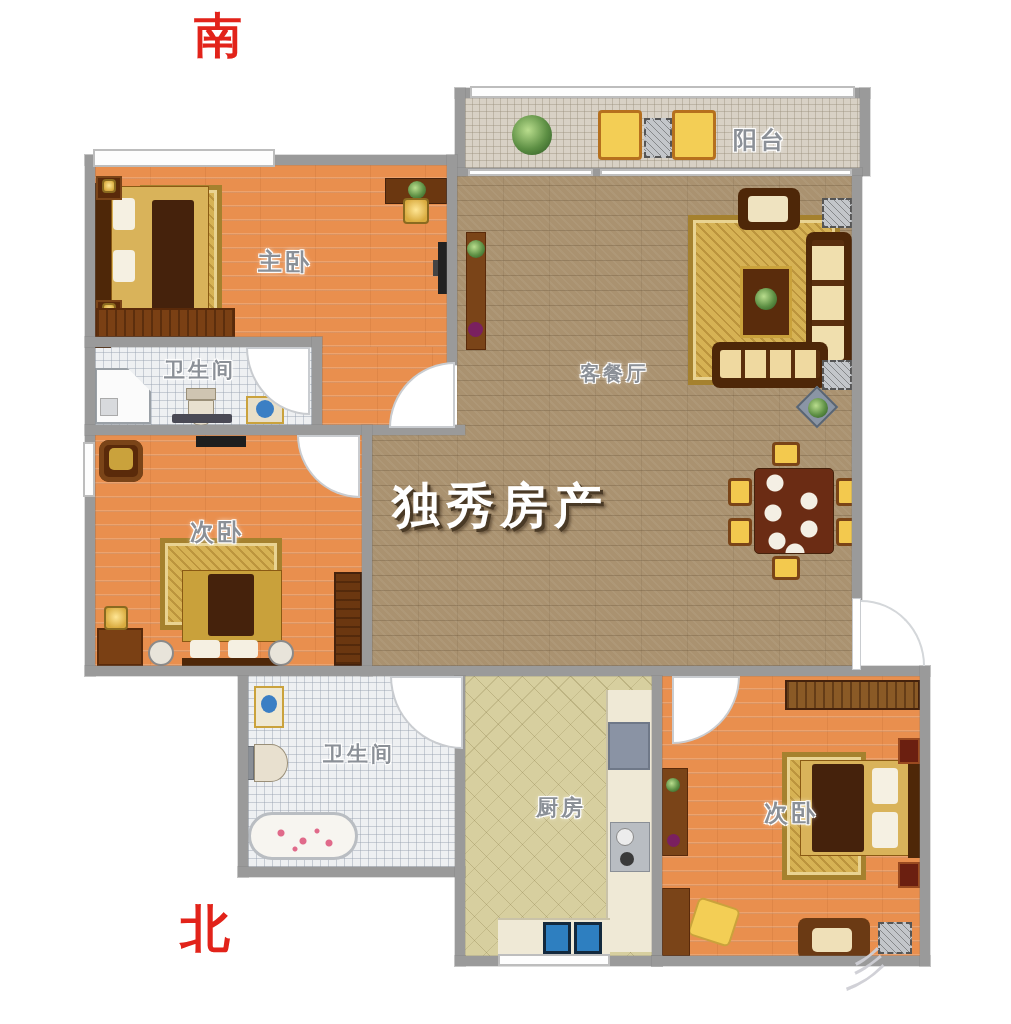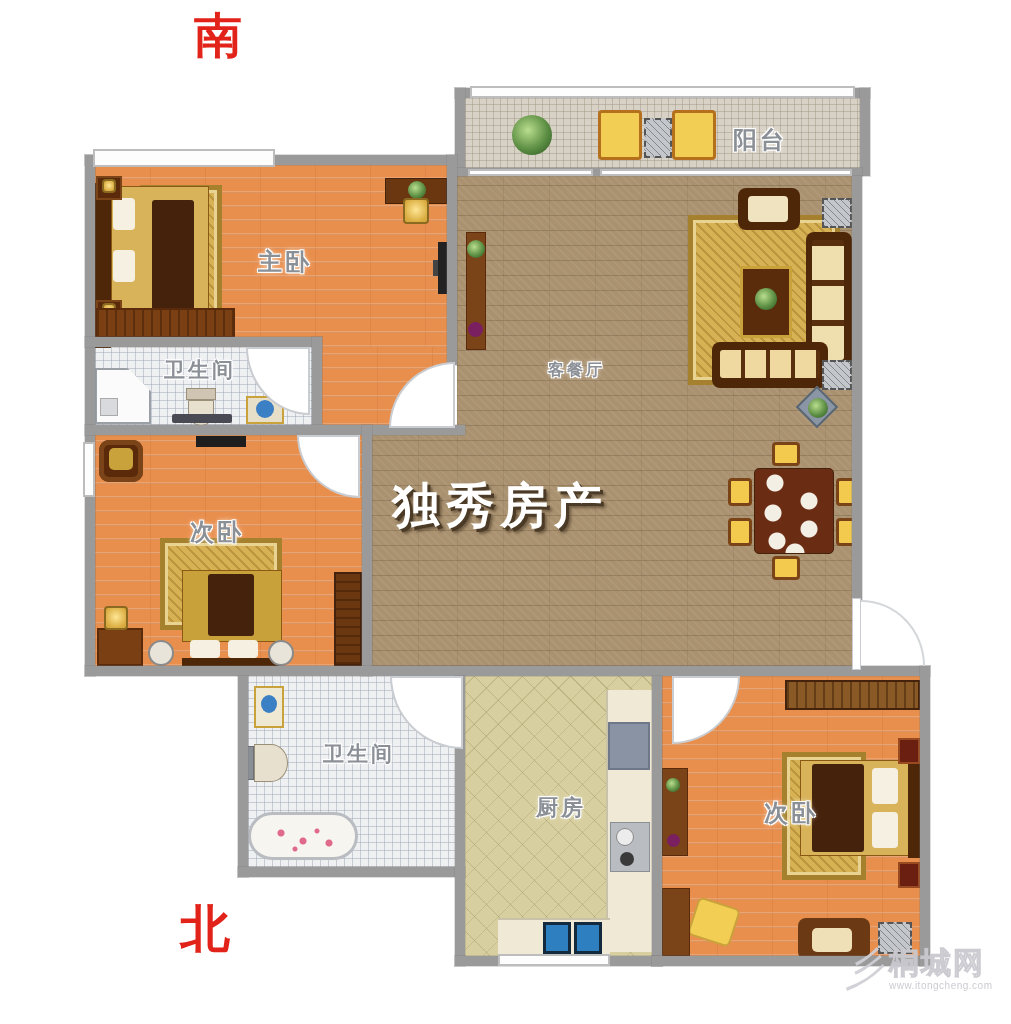--- a/index.html
+++ b/index.html
@@ -212,29 +212,25 @@
 <div class="arc" style="left:246px;top:347px;width:64px;height:68px;border-radius:0 0 0 100%;"></div>
 <div class="arc" style="left:297px;top:435px;width:63px;height:63px;border-radius:0 0 0 100%;"></div>
 <div class="arc" style="left:390px;top:676px;width:73px;height:73px;border-radius:0 0 0 100%;"></div>
 <div class="arc" style="left:672px;top:676px;width:68px;height:68px;border-radius:0 0 100% 0;"></div>
 <div class="furn" style="left:852px;top:598px;width:9px;height:72px;background:#fff;border:1px solid #c9ccd0;"></div>
 <div class="abs" style="left:861px;top:600px;width:64px;height:66px;border-top:2px solid #d4d7da;border-right:2px solid #d4d7da;border-radius:0 100% 0 0;box-sizing:border-box;"></div>
 
 <div class="room-label" style="left:258px;top:246px;font-size:24px;">主卧</div>
 <div class="room-label" style="left:164px;top:356px;font-size:21px;">卫生间</div>
 <div class="room-label" style="left:190px;top:516px;font-size:24px;">次卧</div>
-<div class="room-label" style="left:548px;top:360px;font-size:16px;">客餐厅</div>
+<div class="room-label" style="left:580px;top:360px;font-size:20px;">客餐厅</div>
 <div class="room-label" style="left:733px;top:124px;font-size:24px;">阳台</div>
 <div class="room-label" style="left:323px;top:740px;font-size:21px;">卫生间</div>
 <div class="room-label" style="left:536px;top:793px;font-size:22px;">厨房</div>
 <div class="room-label" style="left:764px;top:797px;font-size:24px;">次卧</div>
 
 <div class="compass" style="left:194px;top:4px;font-size:48px;">南</div>
 <div class="compass" style="left:180px;top:896px;font-size:50px;">北</div>
 
 <div class="brand-watermark" style="left:392px;top:474px;">独秀房产</div>
 <div class="site-watermark" style="left:843px;top:948px;">
   <span class="site-logo">彡</span>
-  <span style="display:inline-block;margin-left:6px;">
-    <span class="site-name" style="display:block;">桐城网</span>
-    <span class="site-url" style="display:block;">www.itongcheng.com</span>
-  </span>
 </div>
 
 </body></html>

